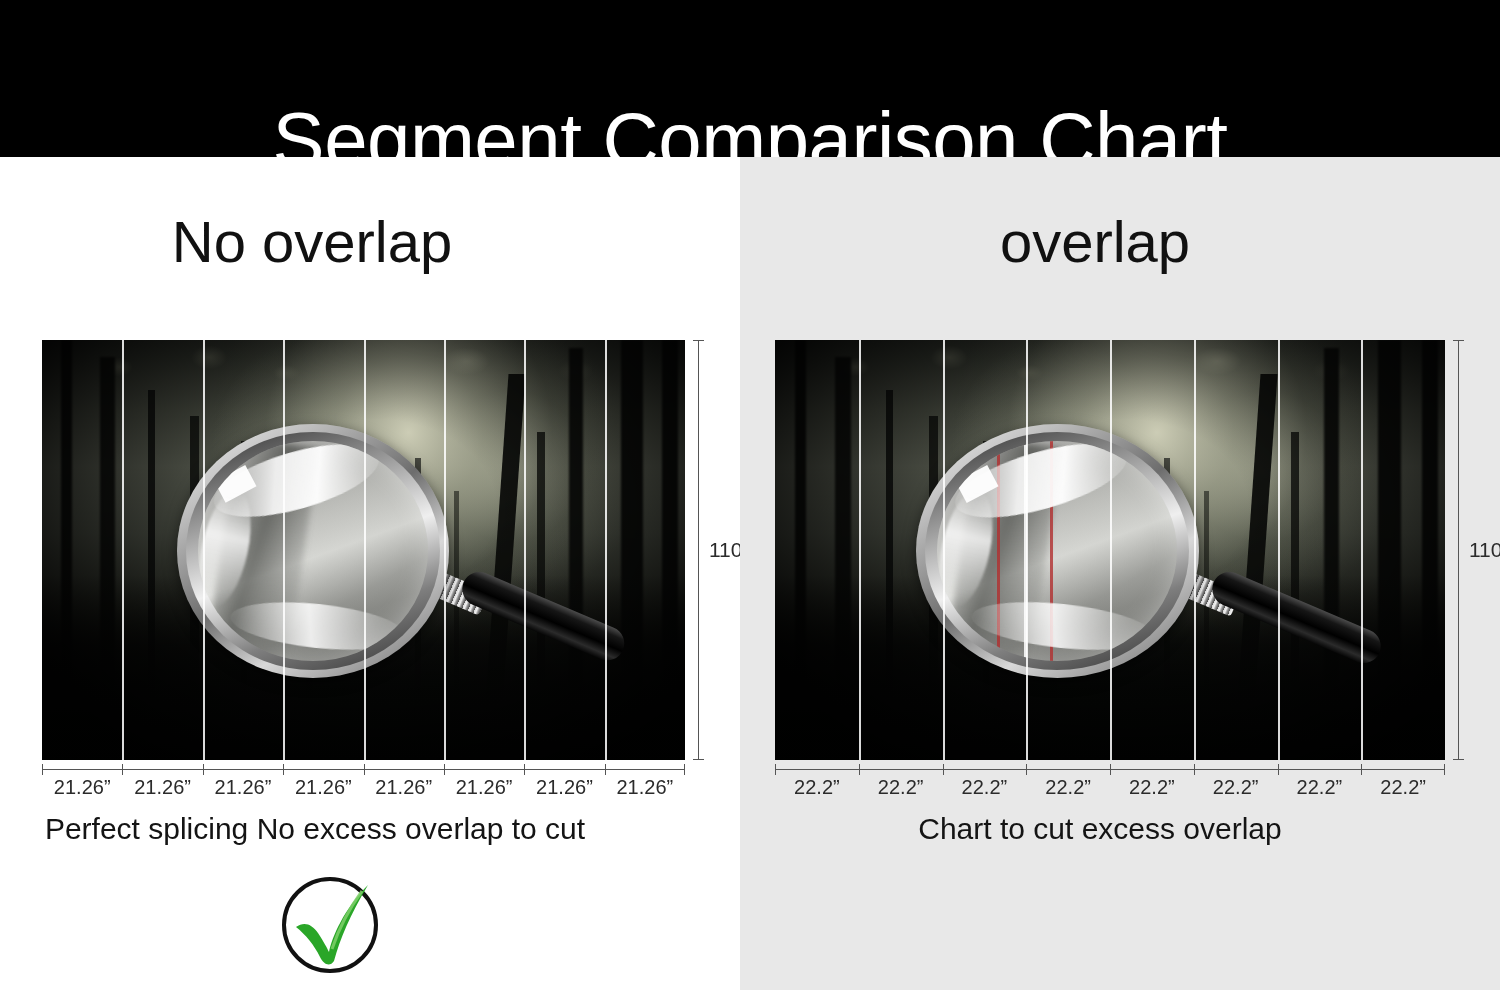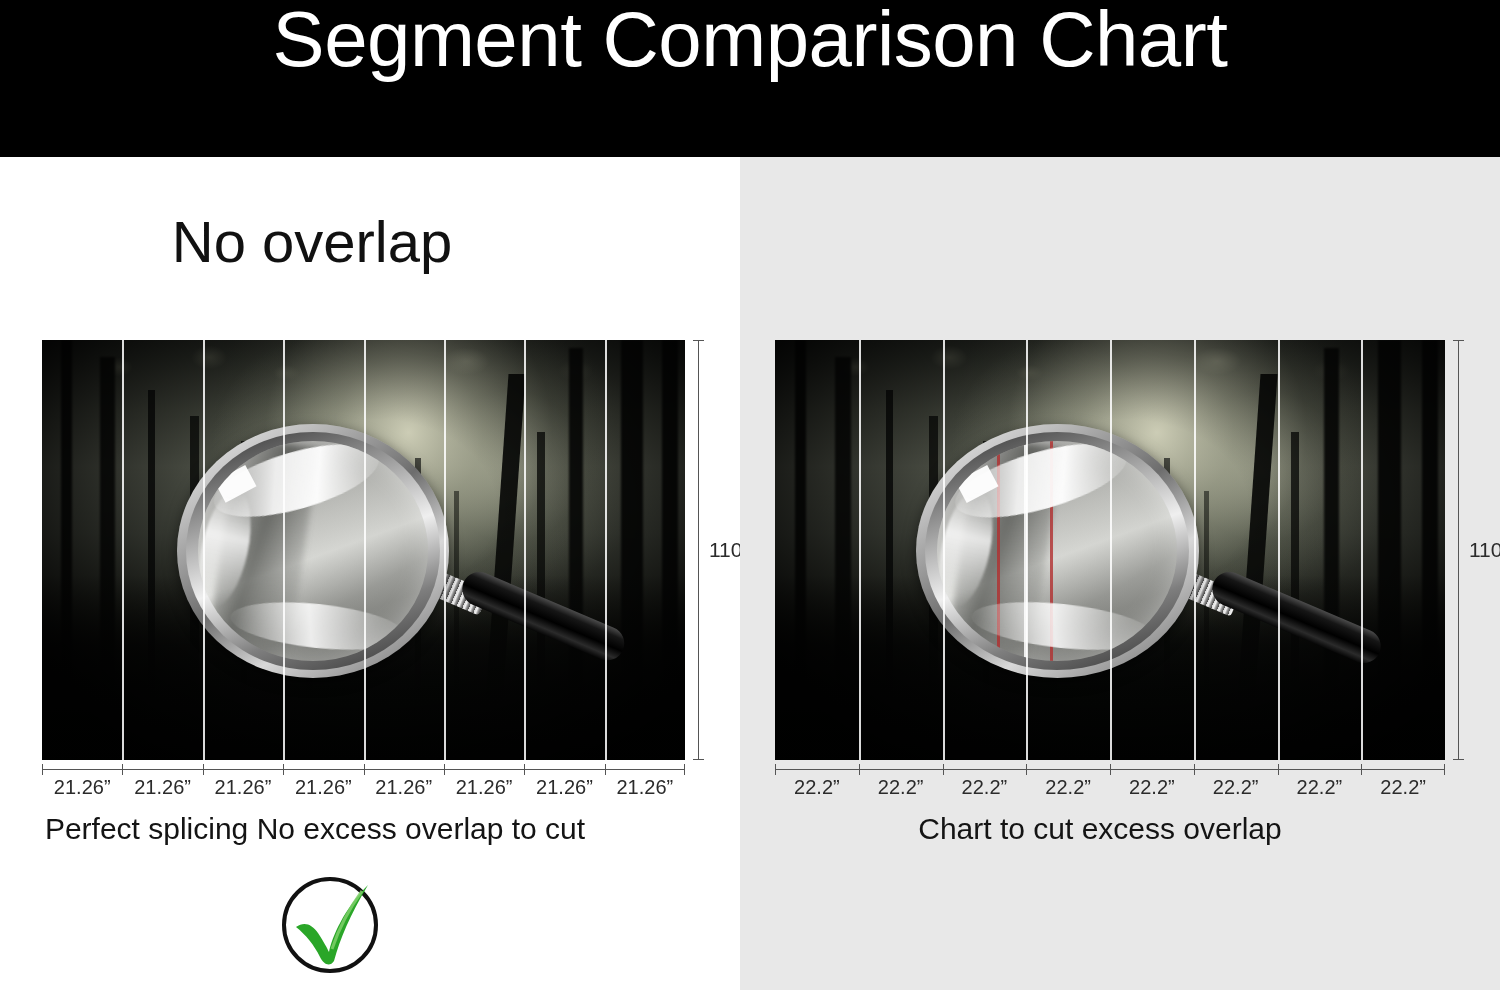--- a/index.html
+++ b/index.html
@@ -8,21 +8,21 @@
     background:#ffffff;
     font-family:"Liberation Sans", sans-serif;
     overflow:hidden;
     position:relative;
   }
 
   
   #header{
     position:absolute;left:0;top:0;width:1500px;height:179px;
     background:#000000;
-    display:flex;align-items:flex-start;justify-content:center;
+    display:flex;align-items:flex-end;justify-content:center;
   }
   #header-title{
     color:#ffffff;
     font-size:78px;
     font-weight:400;
     letter-spacing:-0.5px;
     line-height:1;
     font-family:"Liberation Sans", sans-serif;
     white-space:nowrap;
   }
@@ -283,20 +283,21 @@
     <svg viewBox="0 0 112 112" xmlns="http://www.w3.org/2000/svg">
       <circle cx="56" cy="56" r="46" fill="none" stroke="#111111" stroke-width="4"></circle>
       <path d="M22 58 C30 52 38 55 44 64 C50 73 53 79 55 83 C58 68 70 40 94 16 C76 46 66 70 60 92 C56 98 50 96 46 88 C40 76 32 66 22 58 Z" fill="#2aa628"></path>
       <path d="M88 22 C72 44 64 62 58 80" fill="none" stroke="#7fd06a" stroke-width="3" opacity="0.85"></path>
     </svg>
   </div>
 </div>
 
 <div class="panel" id="panel-right">
 
+  <div class="panel-heading">overlap</div>
 
   <div class="figure" id="figure-right">
 
     <div class="photo">
       <div class="sky"></div>
       <div class="canopy"></div>
 
       <div class="trunk soft" style="left:3%;width:1.6%;height:100%;opacity:.95;"></div>
       <div class="trunk soft" style="left:9%;width:2.4%;height:96%;opacity:.9;"></div>
       <div class="trunk" style="left:16.5%;width:1.1%;height:88%;opacity:.85;"></div>

